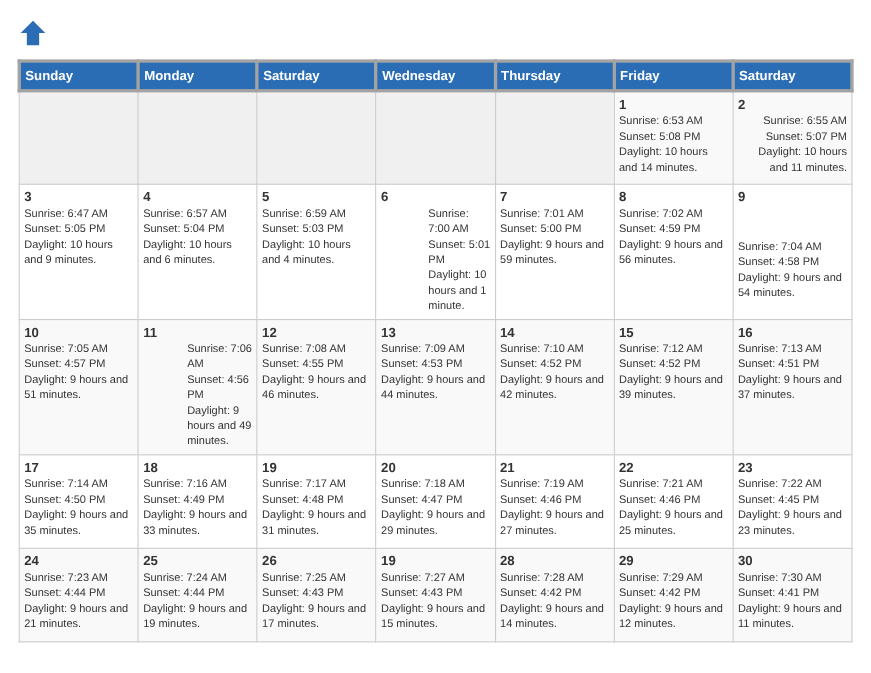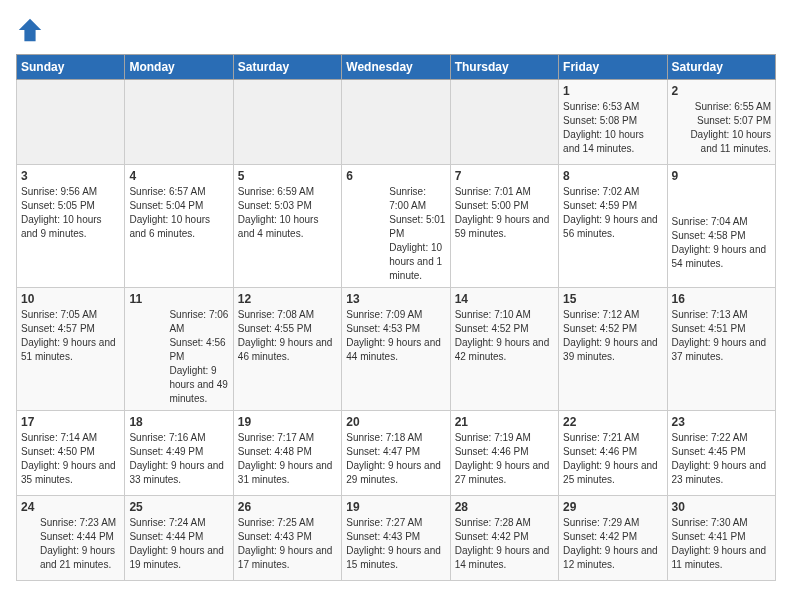--- a/index.html
+++ b/index.html
@@ -57,21 +57,21 @@
       border-collapse: collapse;
       table-layout: fixed;
     }
     thead tr th {
       background-color: #2a6db5;
       color: #fff;
       font-size: 12px;
       font-weight: bold;
       padding: 5px 4px;
       text-align: left;
-      border: 1px solid #a3a3a3;
+      border: 3px solid #a3a3a3;
     }
     tbody tr td {
       vertical-align: top;
       border: 1px solid #ccc;
       padding: 4px;
       font-size: 10px;
       color: #333;
       min-height: 80px;
       height: 85px;
     }
@@ -143,21 +143,21 @@
         <td>
           <span class="day-num">2</span>
           <div class="day-info" style="white-space: pre-line; text-align: right;">Sunrise: 6:55 AM
 Sunset: 5:07 PM
 Daylight: 10 hours and 11 minutes.</div>
         </td>
       </tr>
       <tr>
         <td>
           <span class="day-num">3</span>
-          <div class="day-info" style="white-space: pre-line;">Sunrise: 9:56 AM
+          <div class="day-info" style="white-space: pre-line;">Sunrise: 6:47 AM
 Sunset: 5:05 PM
 Daylight: 10 hours and 9 minutes.</div>
         </td>
         <td>
           <span class="day-num">4</span>
           <div class="day-info" style="white-space: pre-line;">Sunrise: 6:57 AM
 Sunset: 5:04 PM
 Daylight: 10 hours and 6 minutes.</div>
         </td>
         <td>
@@ -275,21 +275,21 @@
         <td>
           <span class="day-num">23</span>
           <div class="day-info" style="white-space: pre-line;">Sunrise: 7:22 AM
 Sunset: 4:45 PM
 Daylight: 9 hours and 23 minutes.</div>
         </td>
       </tr>
       <tr>
         <td>
           <span class="day-num">24</span>
-          <div class="day-info" style="white-space: pre-line; margin-left: 19px;">Sunrise: 7:23 AM
+          <div class="day-info" style="white-space: pre-line;">Sunrise: 7:23 AM
 Sunset: 4:44 PM
 Daylight: 9 hours and 21 minutes.</div>
         </td>
         <td>
           <span class="day-num">25</span>
           <div class="day-info" style="white-space: pre-line;">Sunrise: 7:24 AM
 Sunset: 4:44 PM
 Daylight: 9 hours and 19 minutes.</div>
         </td>
         <td>

